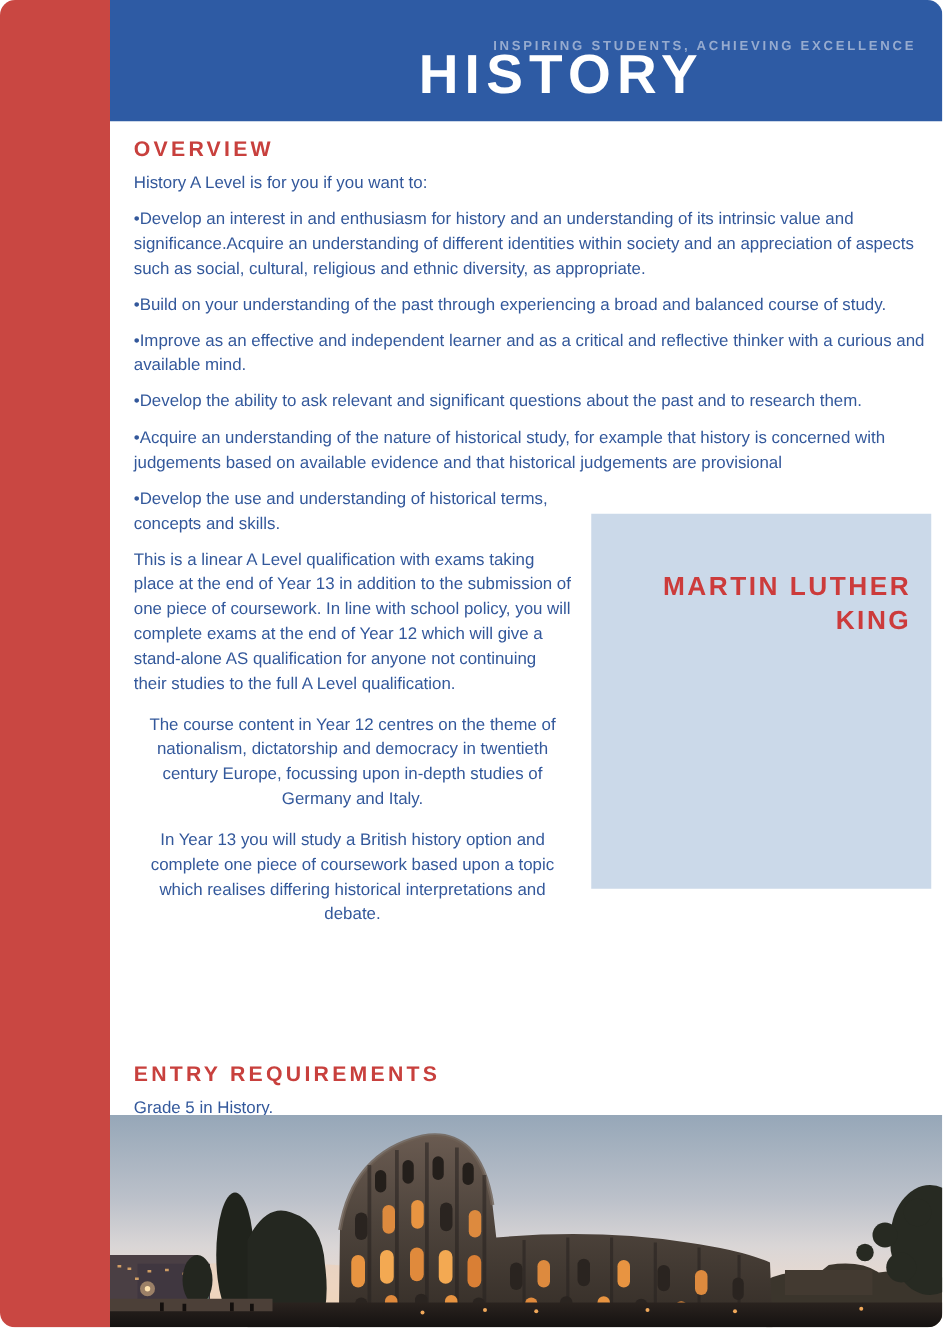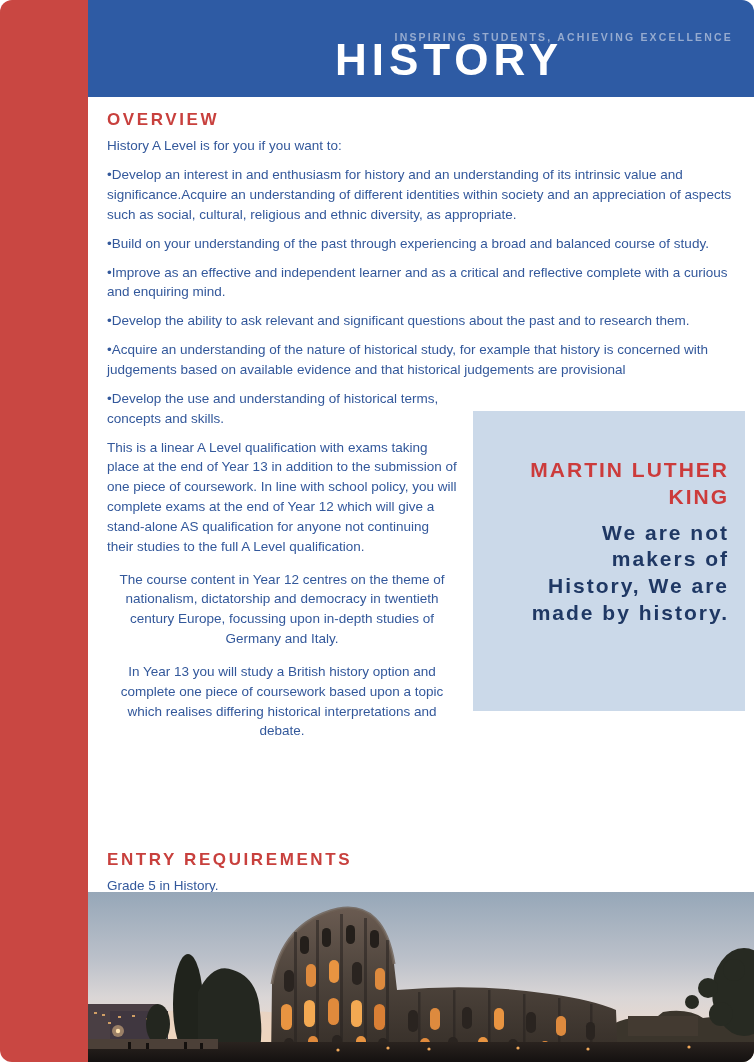--- a/index.html
+++ b/index.html
@@ -59,31 +59,27 @@
   <div class="banner">
     <div class="tagline">INSPIRING STUDENTS, ACHIEVING EXCELLENCE</div>
     <div class="title">HISTORY</div>
   </div>
 
   <div class="content clearfix">
     <h2 class="section-heading">OVERVIEW</h2>
     <p>History A Level is for you if you want to:</p>
     <p>•Develop an interest in and enthusiasm for history and an understanding of its intrinsic value and significance.Acquire an understanding of different identities within society and an appreciation of aspects such as social, cultural, religious and ethnic diversity, as appropriate.</p>
     <p>•Build on your understanding of the past through experiencing a broad and balanced course of study.</p>
-    <p>•Improve as an effective and independent learner and as a critical and reflective complete with a curious and enquiring mind.</p>
+    <p>•Improve as an effective and independent learner and as a critical and reflective thinker with a curious and available mind.</p>
     <p>•Develop the ability to ask relevant and significant questions about the past and to research them.</p>
     <p>•Acquire an understanding of the nature of historical study, for example that history is concerned with judgements based on available evidence and that historical judgements are provisional</p>
 
     <aside class="quote-box">
       <p class="quote-author">MARTIN LUTHER
 KING</p>
-      <p class="quote-text">We are not
-makers of
-History, We are
-made by history.</p>
     </aside>
 
     <p>•Develop the use and understanding of historical terms, concepts and skills.</p>
 
     <p>This is a linear A Level qualification with exams taking place at the end of Year 13 in addition to the submission of one piece of coursework. In line with school policy, you will complete exams at the end of Year 12 which will give a stand-alone AS qualification for anyone not continuing their studies to the full A Level qualification.</p>
     <p class="para-gap">The course content in Year 12 centres on the theme of nationalism, dictatorship and democracy in twentieth century Europe, focussing upon in-depth studies of Germany and Italy.</p>
     <p class="para-gap">In Year 13 you will study a British history option and complete one piece of coursework based upon a topic which realises differing historical interpretations and debate.</p>
   </div>
 
   <div class="entry-block">

